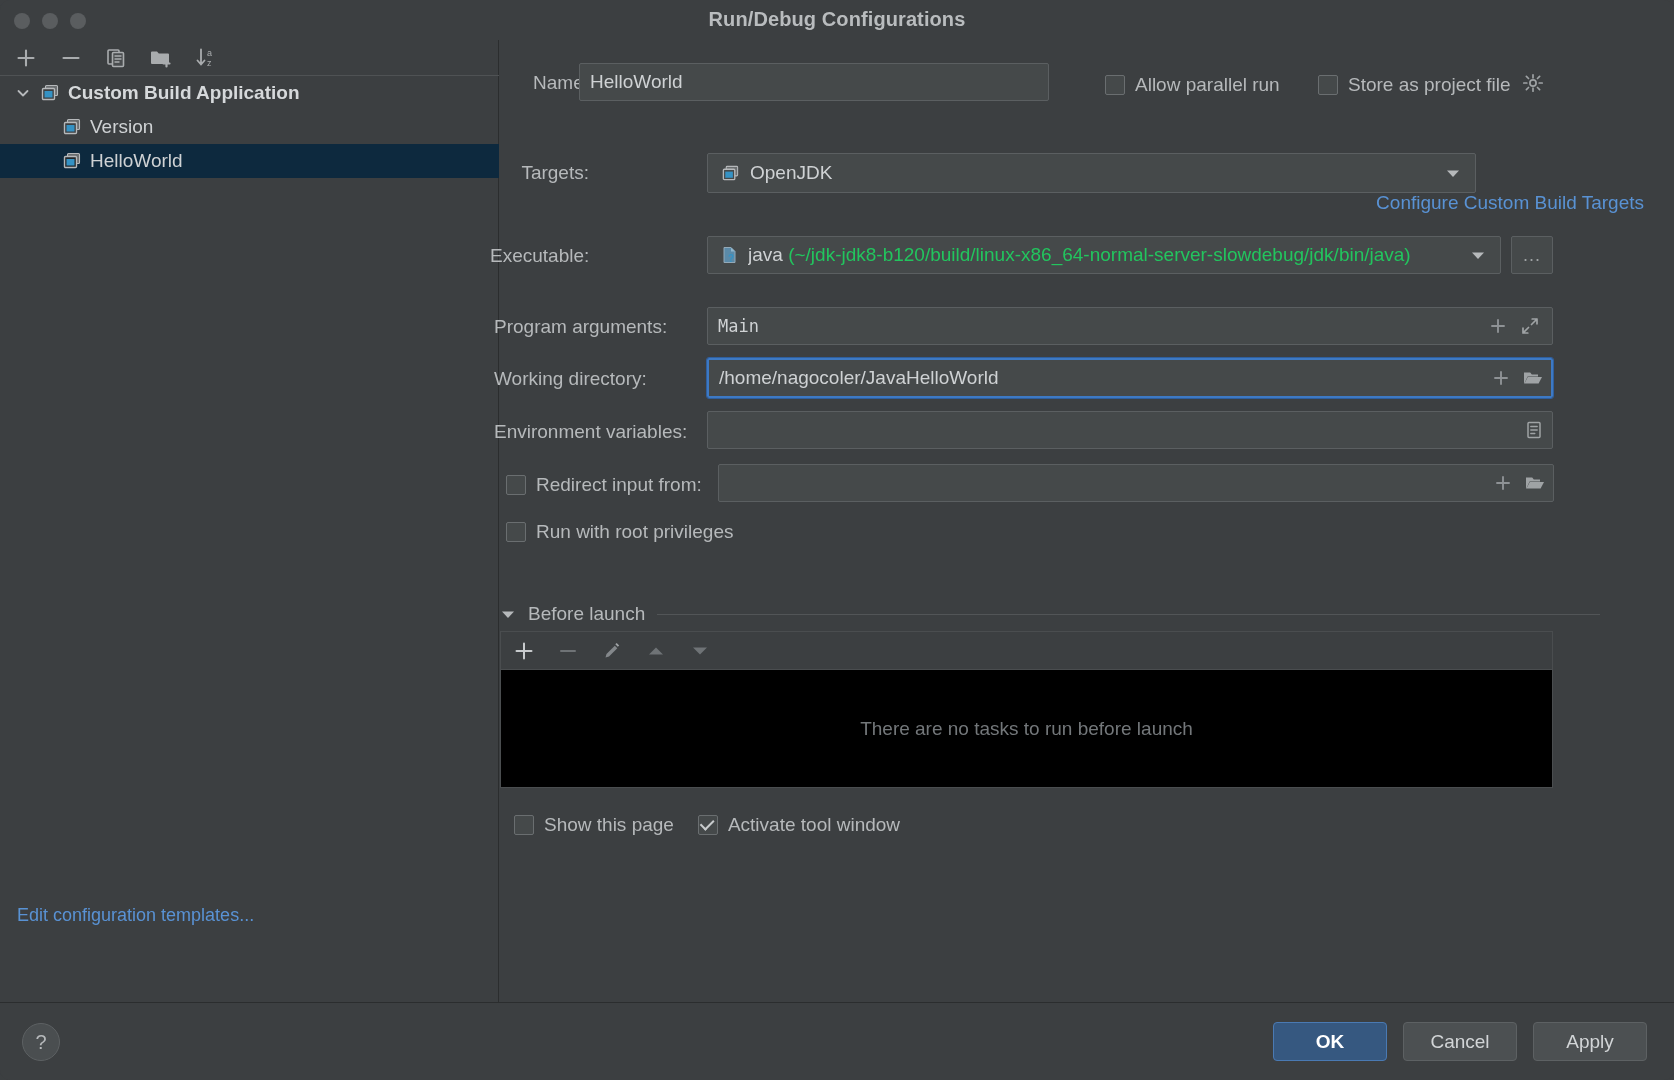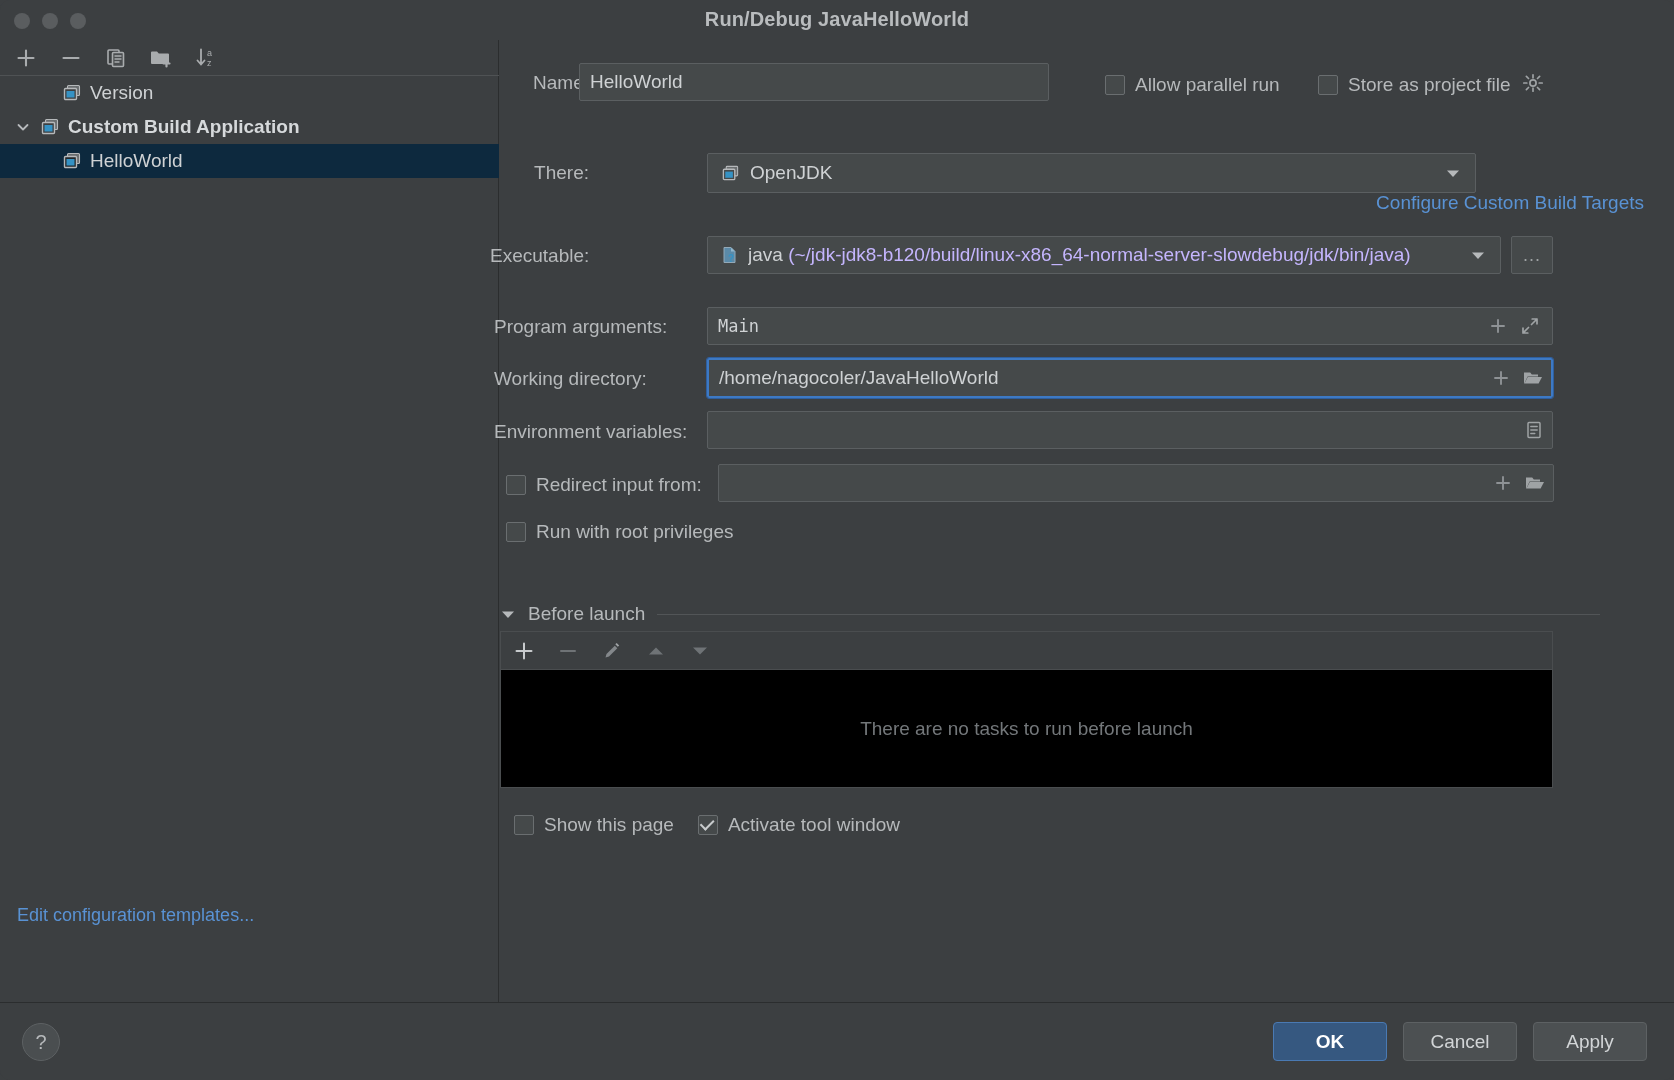--- a/index.html
+++ b/index.html
@@ -99,21 +99,21 @@
     font-size: 19px; color: #cfd2d4;
     height: 38px;
     overflow: hidden;
     white-space: nowrap;
   }
   .field.focused {
     border: 2px solid #3d79c4;
     outline: 1px solid #2f5f9e;
   }
   .field .val { flex: 1; overflow: hidden; text-overflow: ellipsis; }
-  .field .hint { color: #c4b5fd; margin-top: 17px; }
+  .field .hint { color: #22c55e; margin-top: 17px; }
   .mono { font-family: "DejaVu Sans Mono", monospace; font-size: 17px; }
 
   .field-icons {
     display: flex; align-items: center; gap: 8px; margin-left: 8px;
   }
   .ficon { width: 24px; height: 24px; display: flex; align-items: center; justify-content: center; }
 
   .cbx {
     width: 20px; height: 20px;
     border: 1px solid #6a6e70;
@@ -190,21 +190,21 @@
 <body>
 
 <div id="root">
 
   <div class="titlebar">
     <div class="traffic">
       <div class="dot"></div>
       <div class="dot"></div>
       <div class="dot"></div>
     </div>
-    <div class="window-title">Run/Debug JavaHelloWorld</div>
+    <div class="window-title">Run/Debug Configurations</div>
   </div>
 
   <div class="sidebar">
     <div class="side-toolbar">
       <div class="tb-btn">
         <svg width="22" height="22" viewBox="0 0 22 22">
             <path d="M11 3.5v15M3.5 11h15" stroke="#a9acae" stroke-width="2.1" stroke-linecap="round"></path>
           </svg>
       </div>
       <div class="tb-btn">
@@ -229,45 +229,45 @@
       <div class="tb-btn">
         <svg width="24" height="24" viewBox="0 0 24 24">
           <path d="M7 3.5v15M3.5 14.5L7 18.5l3.5-4" stroke="#a9acae" stroke-width="1.8" fill="none" stroke-linecap="round" stroke-linejoin="round"></path>
           <text x="13" y="10" font-size="9" fill="#a9acae" font-family="Liberation Sans, sans-serif">a</text>
           <text x="13" y="20" font-size="9" fill="#a9acae" font-family="Liberation Sans, sans-serif">z</text>
         </svg>
       </div>
     </div>
 
     <div class="tree">
-      <div class="tree-row child">
-        <span class="cfg-icon">
-          <svg width="20" height="20" viewBox="0 0 20 20">
-            <rect x="5.5" y="2.5" width="12" height="10" rx="1" fill="#6a6e70" stroke="#b6b9bb" stroke-width="1.1"></rect>
-            <rect x="2.5" y="5.5" width="12" height="11" rx="1" fill="#3c3f41" stroke="#b6b9bb" stroke-width="1.4"></rect>
-            <rect x="4.5" y="8" width="8" height="6.5" fill="#3592c4"></rect>
-          </svg>
-        </span>
-        <span>Version</span>
-      </div>
-
       <div class="tree-row root">
         <span class="chevron">
           <svg width="16" height="16" viewBox="0 0 16 16">
               <path d="M3.5 6l4.5 4.5L12.5 6" stroke="#b6b9bb" stroke-width="1.8" fill="none" stroke-linecap="round" stroke-linejoin="round"></path>
             </svg>
         </span>
         <span class="cfg-icon">
           <svg width="20" height="20" viewBox="0 0 20 20">
             <rect x="5.5" y="2.5" width="12" height="10" rx="1" fill="#6a6e70" stroke="#b6b9bb" stroke-width="1.1"></rect>
             <rect x="2.5" y="5.5" width="12" height="11" rx="1" fill="#3c3f41" stroke="#b6b9bb" stroke-width="1.4"></rect>
             <rect x="4.5" y="8" width="8" height="6.5" fill="#3592c4"></rect>
           </svg>
         </span>
         <span>Custom Build Application</span>
+      </div>
+
+      <div class="tree-row child">
+        <span class="cfg-icon">
+          <svg width="20" height="20" viewBox="0 0 20 20">
+            <rect x="5.5" y="2.5" width="12" height="10" rx="1" fill="#6a6e70" stroke="#b6b9bb" stroke-width="1.1"></rect>
+            <rect x="2.5" y="5.5" width="12" height="11" rx="1" fill="#3c3f41" stroke="#b6b9bb" stroke-width="1.4"></rect>
+            <rect x="4.5" y="8" width="8" height="6.5" fill="#3592c4"></rect>
+          </svg>
+        </span>
+        <span>Version</span>
       </div>
 
       <div class="tree-row child selected">
         <span class="cfg-icon">
           <svg width="20" height="20" viewBox="0 0 20 20">
             <rect x="5.5" y="2.5" width="12" height="10" rx="1" fill="#6a6e70" stroke="#b6b9bb" stroke-width="1.1"></rect>
             <rect x="2.5" y="5.5" width="12" height="11" rx="1" fill="#23272a" stroke="#b6b9bb" stroke-width="1.4"></rect>
             <rect x="4.5" y="8" width="8" height="6.5" fill="#3592c4"></rect>
           </svg>
         </span>
@@ -292,21 +292,21 @@
       <span class="cbx"></span>
       <span>Store as project file</span>
     </div>
     <div style="position:absolute; left:1022px; top:33px;">
       <svg width="22" height="22" viewBox="0 0 22 22">
         <circle cx="11" cy="10" r="3.1" fill="none" stroke="#9fa3a5" stroke-width="1.7"></circle>
         <path d="M11 1.8v3M11 15.2v3M1.8 10h3M17.2 10h3M4.4 3.4l2.1 2.1M15.5 14.5l2.1 2.1M17.6 3.4l-2.1 2.1M6.5 14.5l-2.1 2.1" stroke="#9fa3a5" stroke-width="1.7" stroke-linecap="round"></path>
       </svg>
     </div>
 
-    <div class="lbl right" style="position:absolute; left:-10px; top:122px; width:99px;">There:</div>
+    <div class="lbl right" style="position:absolute; left:-10px; top:122px; width:99px;">Targets:</div>
     <div class="field" style="left:207px; top:113px; width:769px; height:40px;">
       <span class="ficon" style="margin-right:8px;">
         <svg width="19" height="19" viewBox="0 0 20 20">
           <rect x="5.5" y="2.5" width="12" height="10" rx="1" fill="#6a6e70" stroke="#b6b9bb" stroke-width="1.1"></rect>
           <rect x="2.5" y="5.5" width="12" height="11" rx="1" fill="#45494a" stroke="#b6b9bb" stroke-width="1.4"></rect>
           <rect x="4.5" y="8" width="8" height="6.5" fill="#3592c4"></rect>
         </svg>
       </span>
       <span class="val">OpenJDK</span>
       <span class="ficon">

